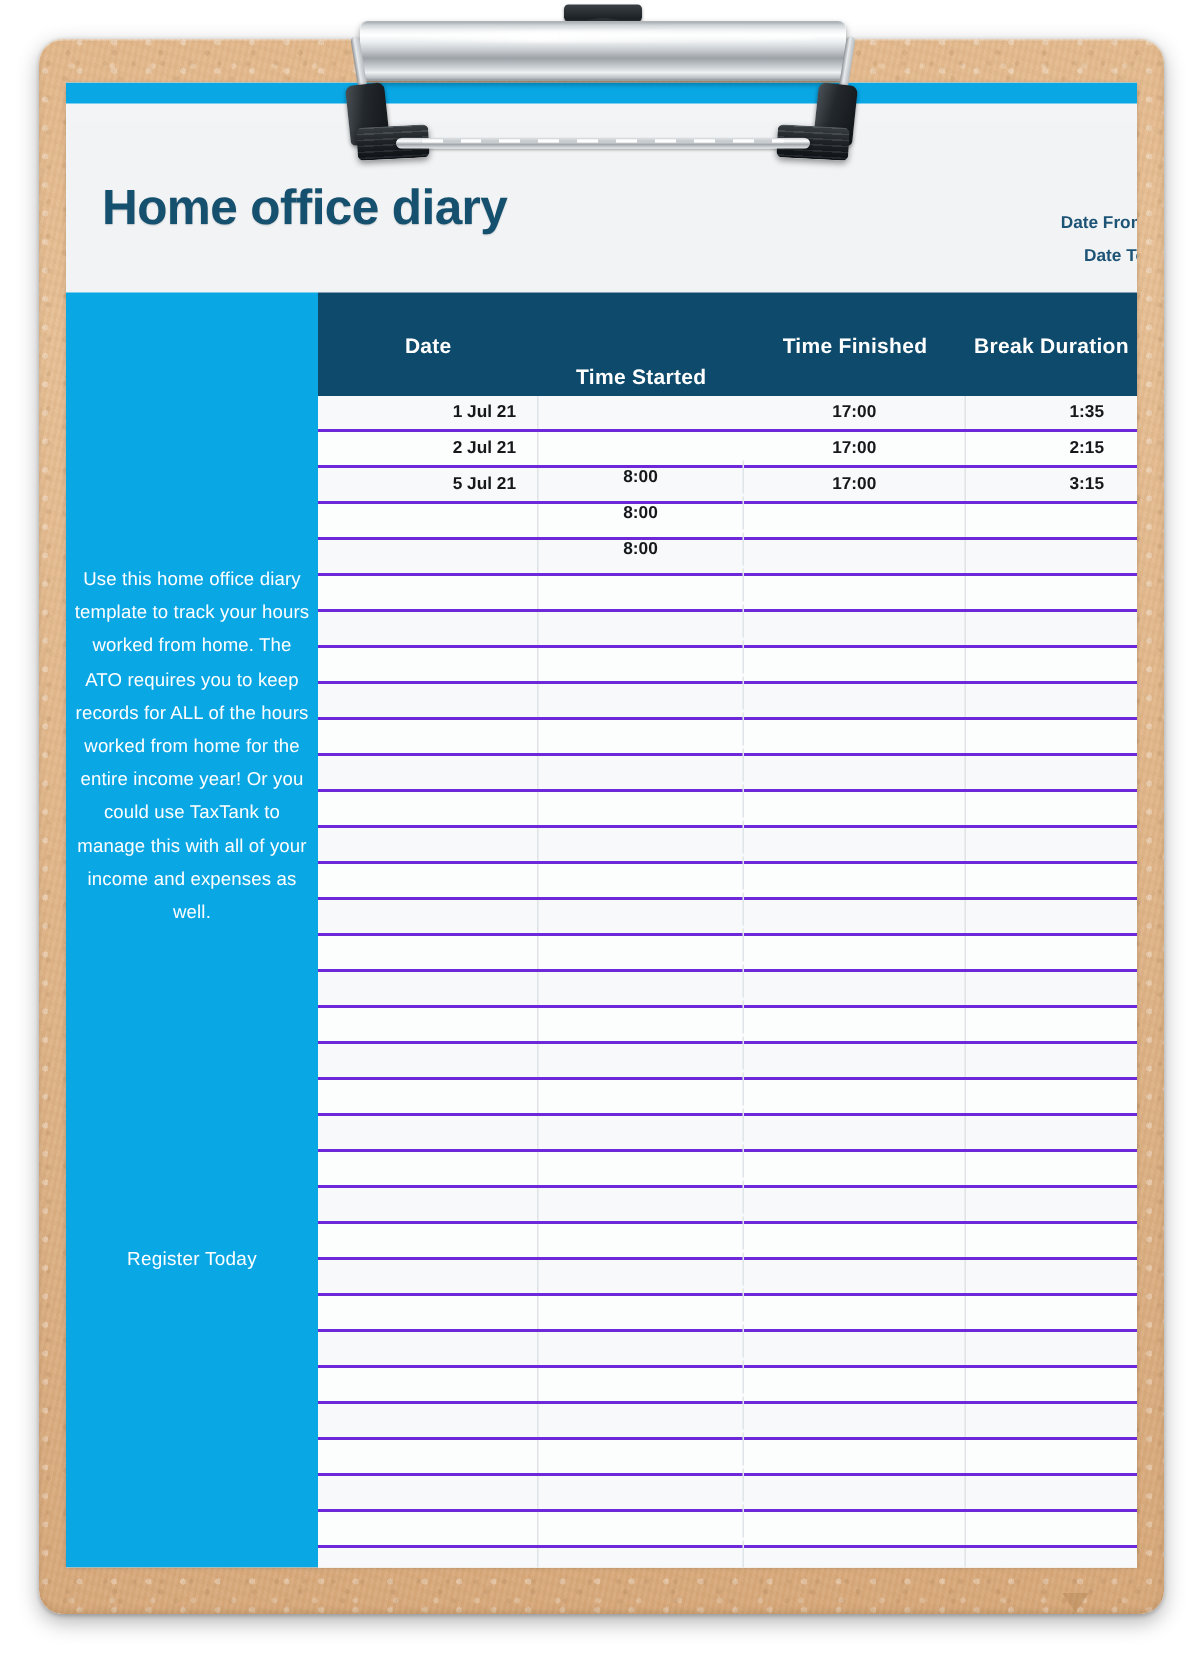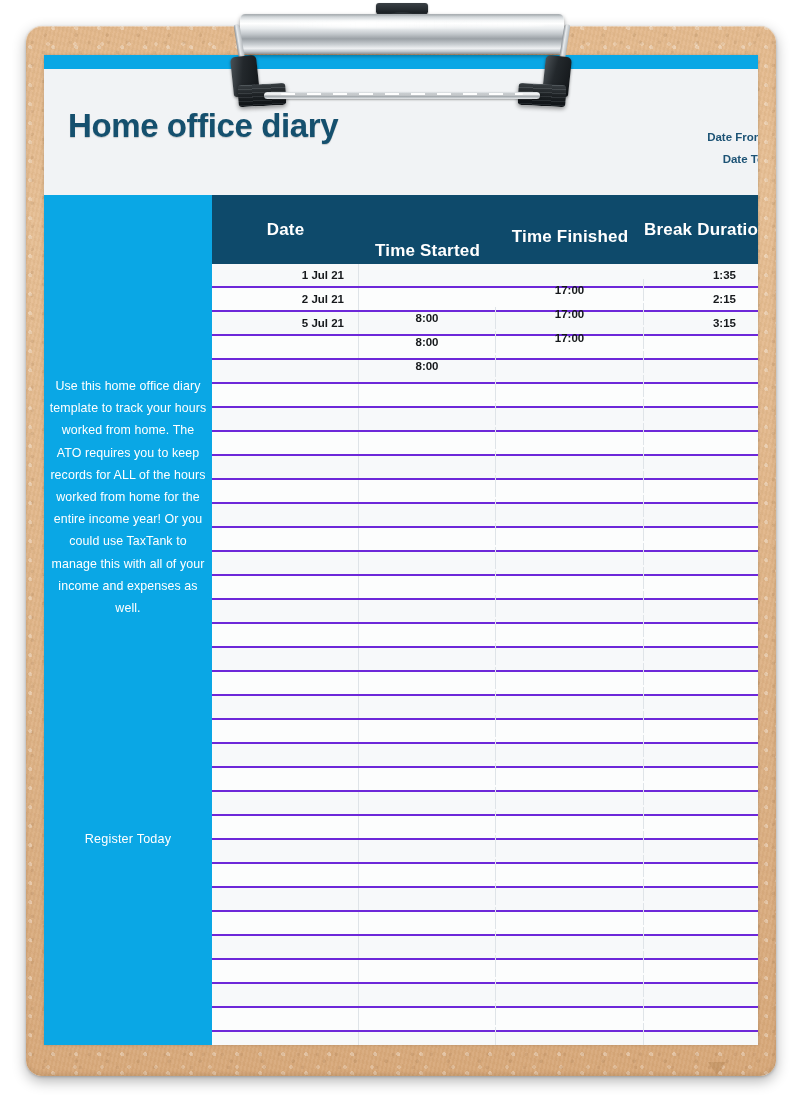--- a/index.html
+++ b/index.html
@@ -66,21 +66,21 @@
     box-shadow:-1px 0 3px rgba(0,0,0,.10), 1px 0 2px rgba(0,0,0,.08);
   }
 
   .top-accent{
     position:absolute; left:0; top:0;
     width:100%; height:14px;
     background:#0aa7e5;
   }
 
   .paper-head{
-    position:absolute; left:0; top:14px;
+    position:absolute; left:0; top:26px;
     width:100%; height:126px;
     background:#f1f3f5;
   }
 
   .doc-title{
     position:absolute; left:24px; top:38px;
     font-size:33px; font-weight:bold;
     letter-spacing:-0.4px;
     color:#15506e;
     text-shadow:0 1px 1px rgba(0,0,0,.18);
@@ -138,29 +138,29 @@
     background:#ffffff;
   }
   .thead{
     height:69px;
     background:#0e4a6b;
     display:flex;
     align-items:center;
   }
   .th{
     color:#ffffff;
-    font-size:17px;
+    font-size:14px;
     font-weight:bold;
     text-align:center;
     letter-spacing:.2px;
     white-space:nowrap;
   }
   .c1{ width:147px; }
   .c2{ width:137px;margin-top:43px; }
-  .c3{ width:148px;margin-top:15px; }
+  .c3{ width:148px; }
   .c4{ width:114px; }
 
   .tbody{ background:#fbfcfd; }
   .tr{
     display:flex;
     height:24px;
     border-bottom:2px solid #6d28d9;
   }
   .tr:nth-child(odd){ background:#f7f9fa; }
   .tr:nth-child(even){ background:#fcfdfd; }

